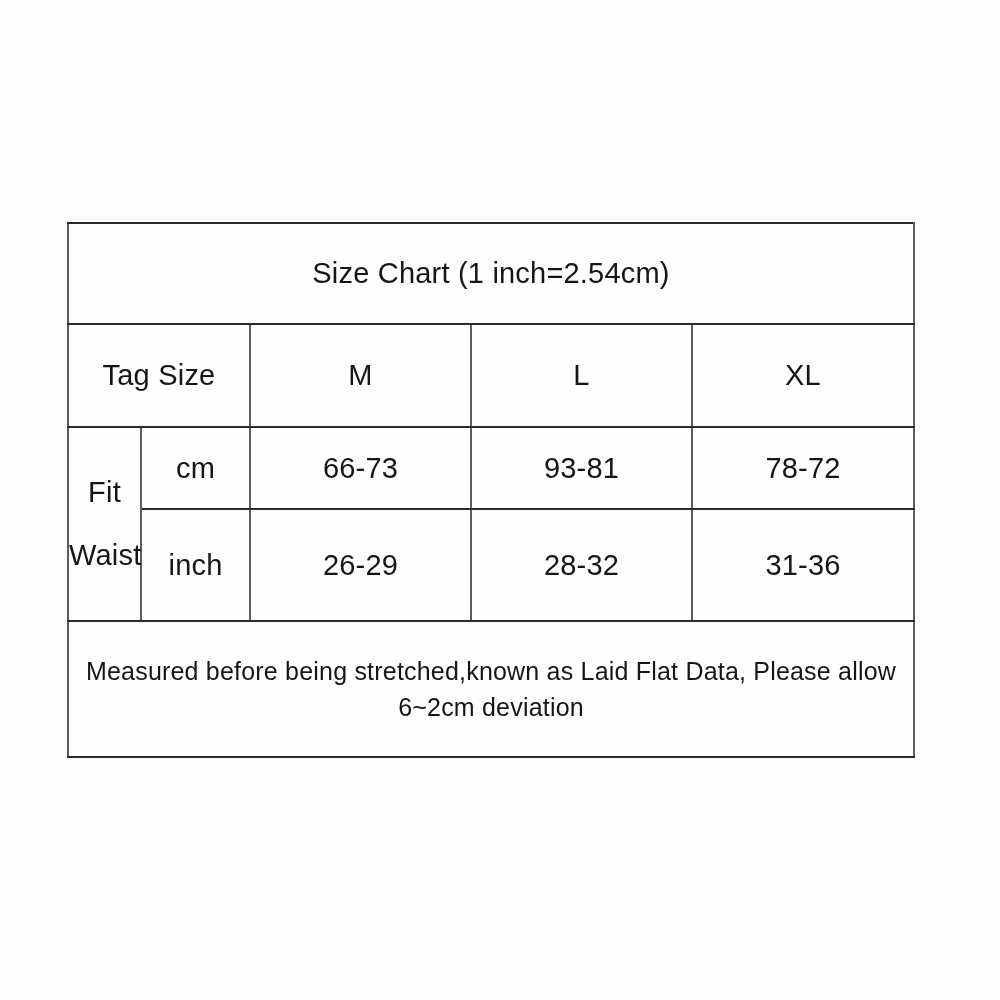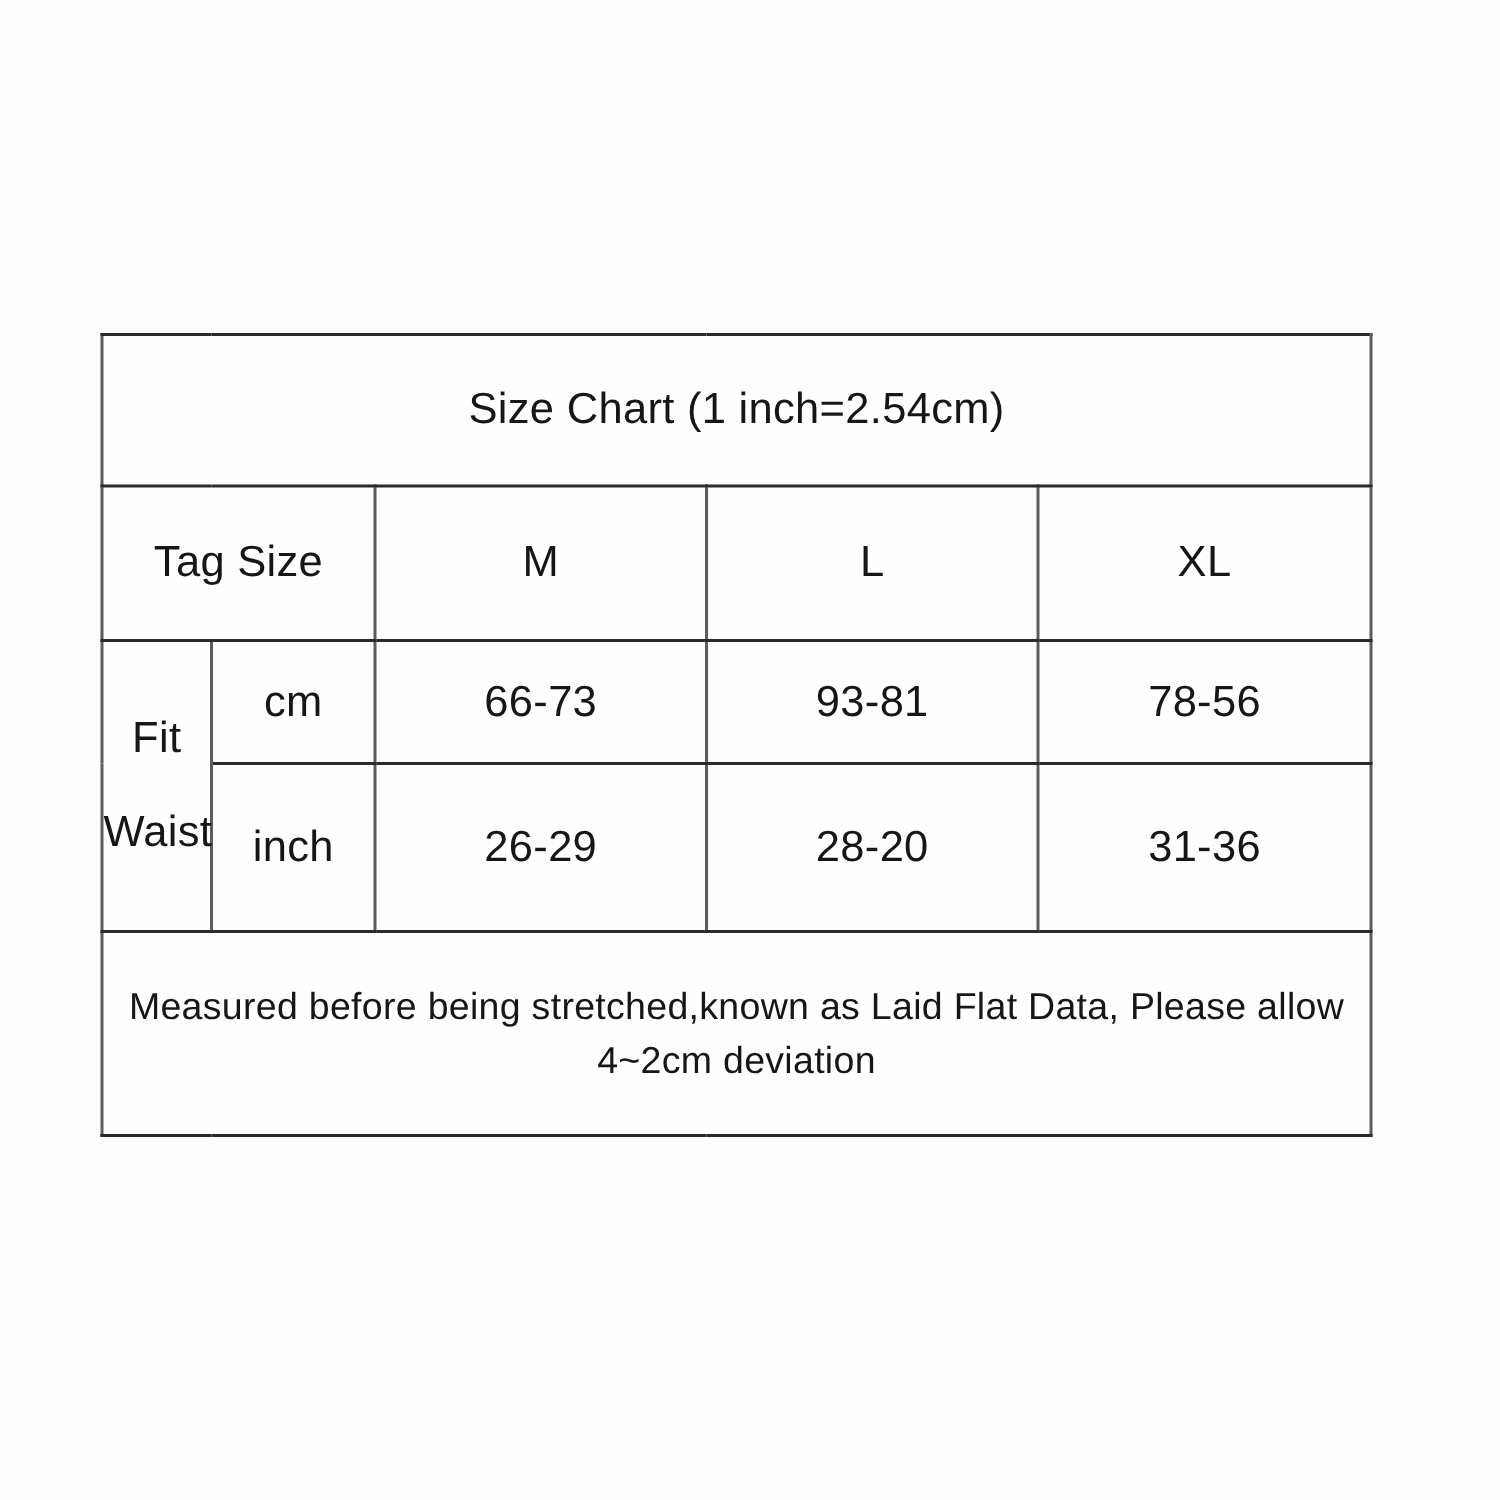--- a/index.html
+++ b/index.html
@@ -102,39 +102,39 @@
     <td>
       <span>cm</span>
     </td>
     <td>
       <span>66-73</span>
     </td>
     <td>
       <span>93-81</span>
     </td>
     <td>
-      <span>78-56</span>
+      <span>78-72</span>
     </td>
   </tr>
 
   <tr class="row-inch">
     <td>
       <span>inch</span>
     </td>
     <td>
       <span>26-29</span>
     </td>
     <td>
-      <span>28-20</span>
+      <span>28-32</span>
     </td>
     <td>
       <span>31-36</span>
     </td>
   </tr>
 
   <tr class="row-note">
     <td class="note-cell" colspan="5">
       <div>Measured before being stretched,known as Laid Flat Data, Please allow</div>
-      <div>4~2cm deviation</div>
+      <div>6~2cm deviation</div>
     </td>
   </tr>
 </tbody>
   </table>
 
 </body></html>

